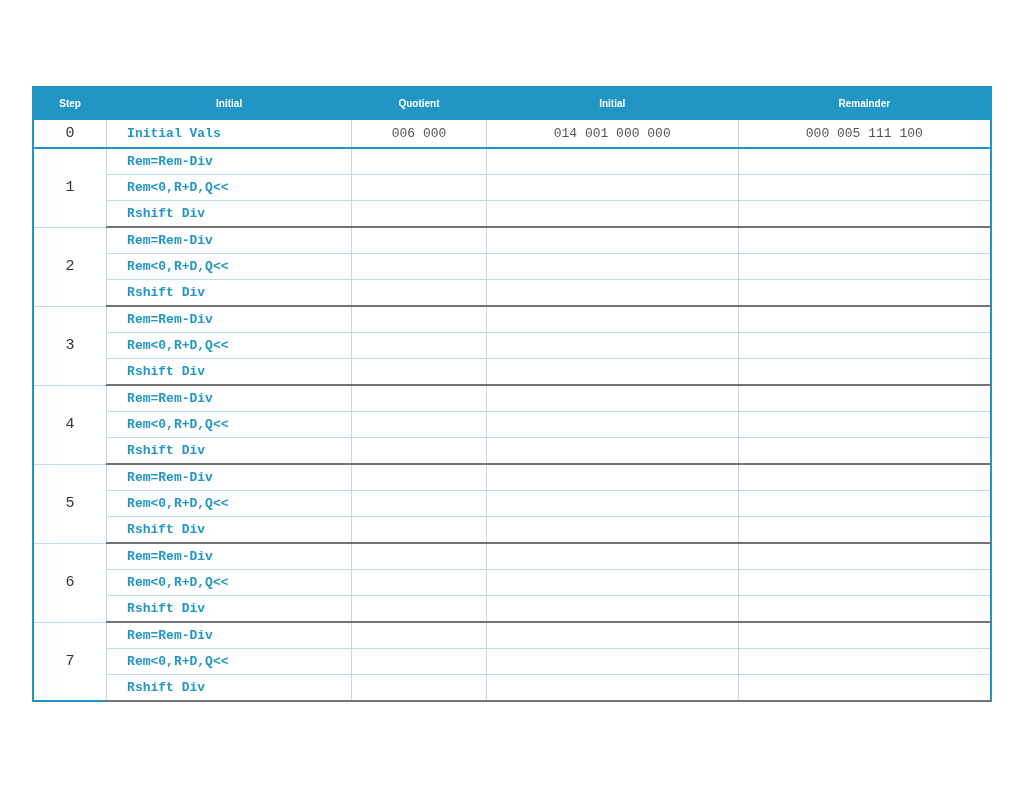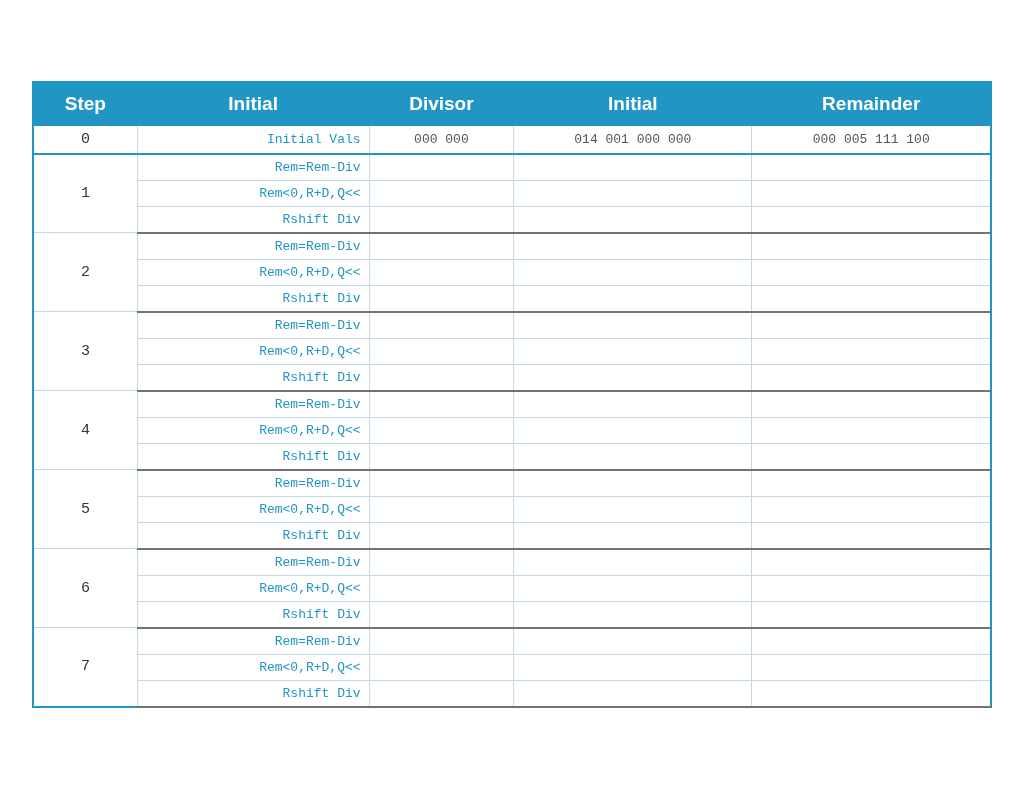--- a/index.html
+++ b/index.html
@@ -29,21 +29,21 @@
       border: 2px solid #2196c4;
     }
 
     thead tr th {
       background-color: #2196c4;
       color: #ffffff;
       font-weight: bold;
       text-align: center;
       padding: 10px 8px;
       font-family: Arial, sans-serif;
-      font-size: 19px;
+      font-size: 10px;
       border: 1px solid #2196c4;
     }
 
     tbody tr td {
       border: 1px solid #c0d8e8;
       padding: 5px 8px;
       text-align: center;
       font-size: 13px;
       color: #333;
       font-family: 'Courier New', Courier, monospace;
@@ -51,22 +51,23 @@
 
     .step-cell {
       font-size: 15px;
       vertical-align: middle;
       font-family: 'Courier New', Courier, monospace;
       color: #333;
     }
 
     .action-cell {
       color: #2196c4;
-      text-align: right;
+      text-align: left;
       padding-left: 20px;
+      font-weight: bold;
     }
 
     .data-cell {
       color: #555;
     }
 
     
     tr.step-zero td {
       border-bottom: 2px solid #2196c4;
     }
@@ -78,31 +79,31 @@
   </style>
 </head>
 <body>
 
 <div class="table-wrapper">
   <table>
     <thead>
       <tr>
         <th>Step</th>
         <th>Initial</th>
-        <th>Divisor</th>
+        <th>Quotient</th>
         <th>Initial</th>
         <th>Remainder</th>
       </tr>
     </thead>
     <tbody id="table-body">
 
       <tr class="step-zero">
         <td class="step-cell">0</td>
         <td class="action-cell">Initial Vals</td>
-        <td class="data-cell">000 000</td>
+        <td class="data-cell">006 000</td>
         <td class="data-cell">014 001 000 000</td>
         <td class="data-cell">000 005 111 100</td>
       </tr>
     <tr>
           <td class="step-cell" rowspan="3">1</td>
           <td class="action-cell">Rem=Rem-Div</td>
           <td class="data-cell"></td>
           <td class="data-cell"></td>
           <td class="data-cell"></td>
         </tr>

